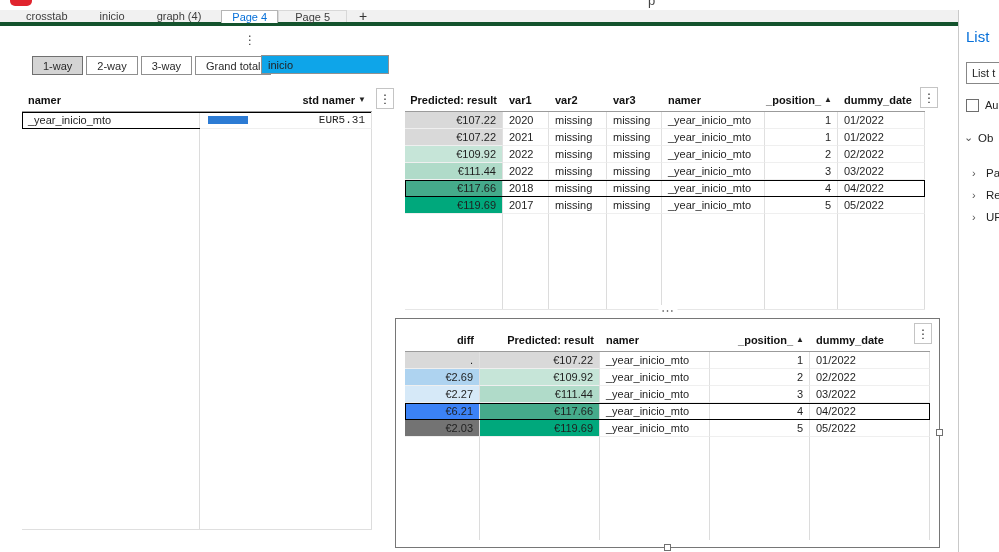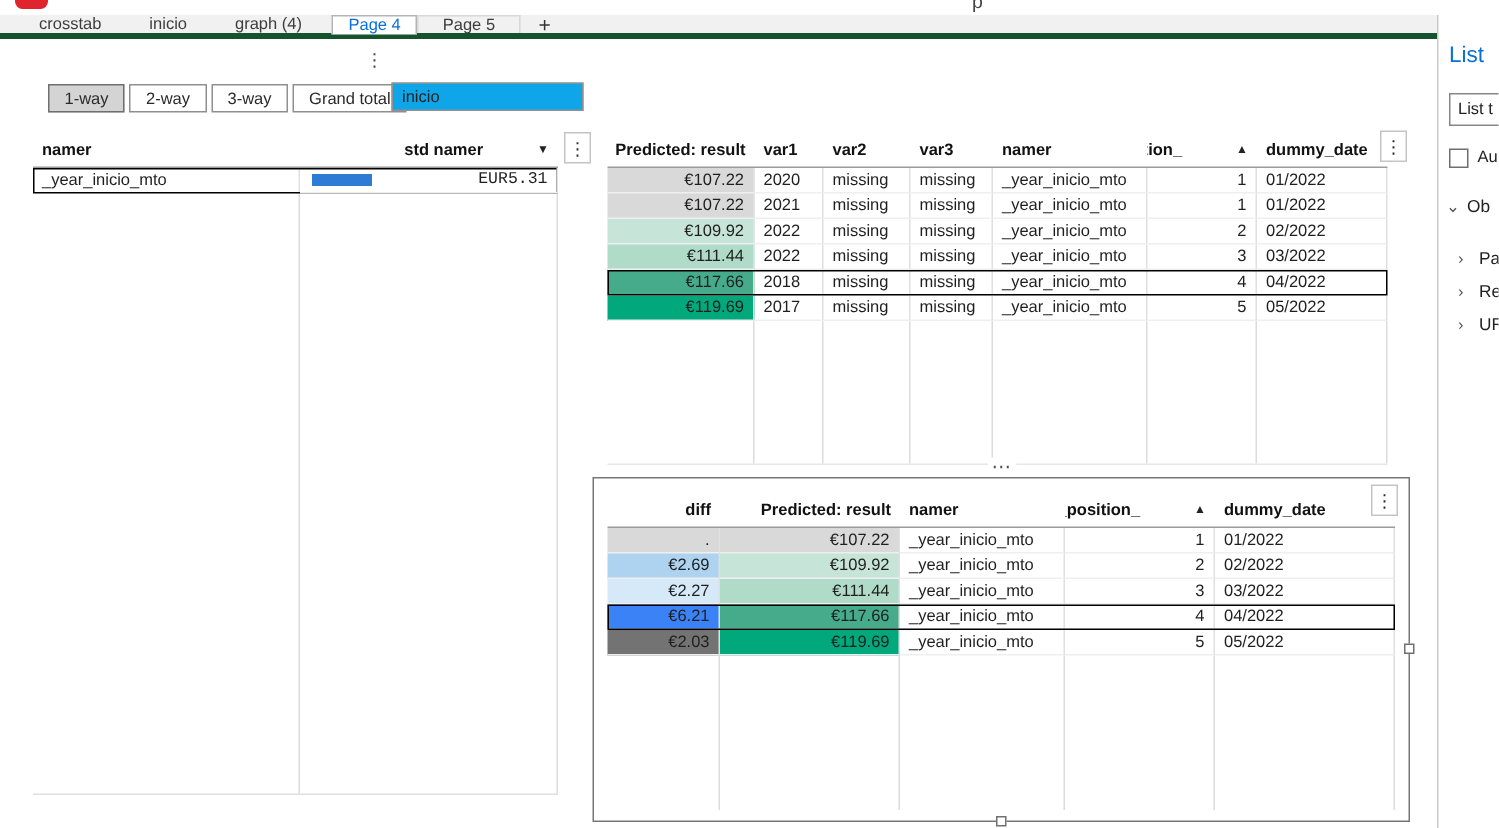--- a/index.html
+++ b/index.html
@@ -51,21 +51,21 @@
   .hcell {
     display:flex; align-items:center; padding:0 6px; height:100%;
     font-size:11px; font-weight:bold; color:#111; flex-shrink:0; overflow:hidden; white-space:nowrap;
   }
   .trow { display:flex; height:17px; flex-shrink:0;justify-content:center; }
   .dcell {
     display:flex; align-items:center; padding:0 6px; font-size:11px; color:#1f1f1f;
     border-right:1px solid #e0e0e0; border-bottom:1px solid #efefef;
     flex-shrink:0; overflow:hidden; white-space:nowrap;
   }
-  .right { justify-content:flex-end; text-align:right;gap:33px; }
+  .right { justify-content:flex-end; text-align:right; }
   .tfill { display:flex; flex:1; }
   .fcol { border-right:1px solid #dcdcdc; flex-shrink:0; }
   .row-sel { outline:1px solid #000; outline-offset:-1px; position:relative; z-index:1; }
   .sort { font-size:8px; margin-left:3px; color:#222; }
   .menu-btn {
     position:absolute; width:18px; height:21px; border:1px solid #c4c4c4; background:#fff;
     display:flex; align-items:center; justify-content:center; font-size:12px; color:#2b2b2b; z-index:3;
   }
 
   

